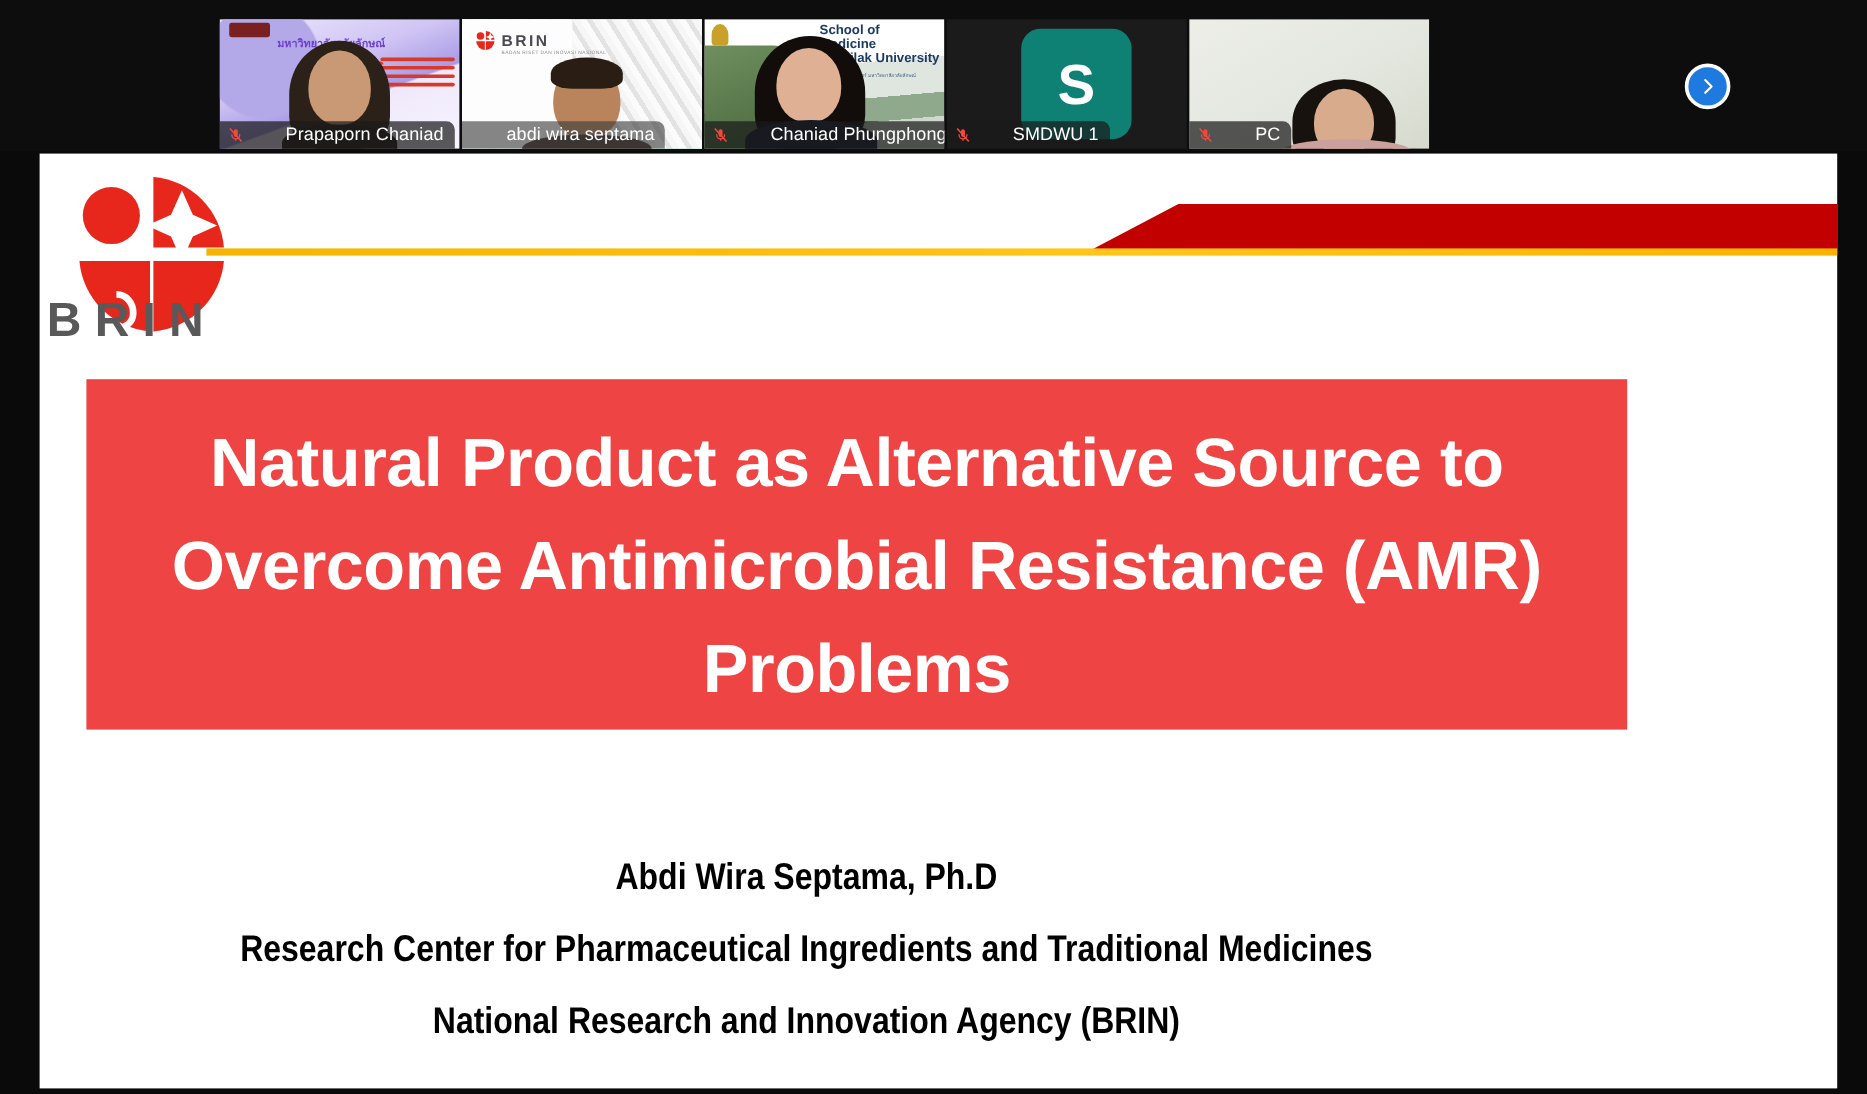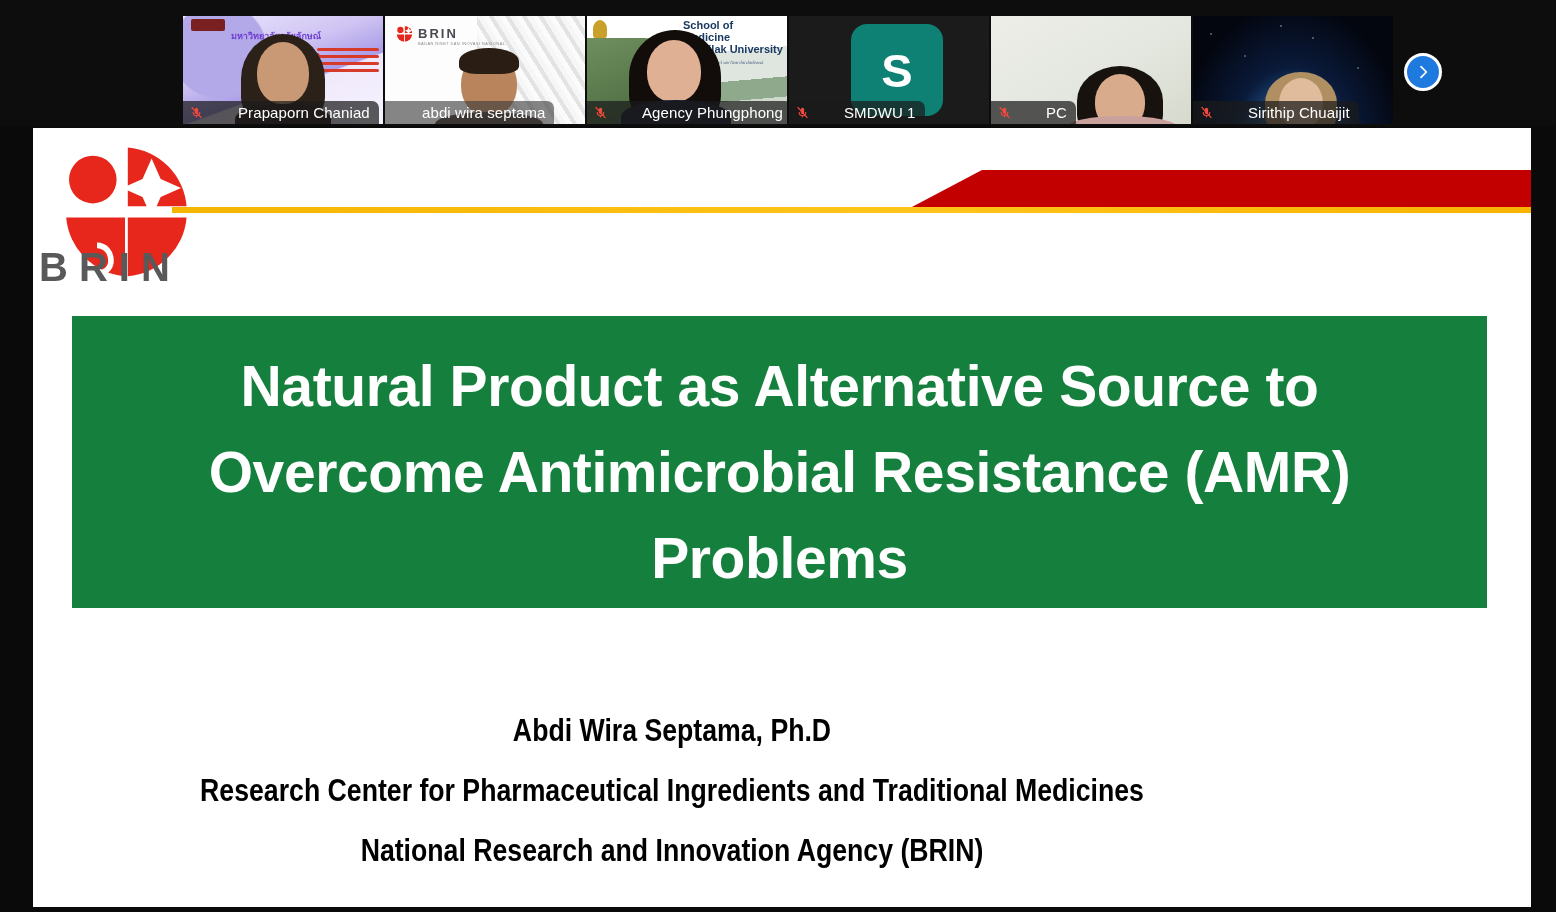--- a/index.html
+++ b/index.html
@@ -93,21 +93,21 @@
 
   .logo{position:absolute;left:22px;top:15px;width:140px;height:160px;}
   .logo-txt{position:absolute;left:6px;top:117px;font-size:40px;font-weight:bold;
             letter-spacing:11px;color:#595959;}
 
   .goldline{position:absolute;left:139px;top:79px;width:1359px;height:6px;
             background:linear-gradient(90deg,#f5b400,#ffc51a 55%,#f7b300);}
   .redbar{position:absolute;left:877px;top:42px;width:621px;height:38px;
           background:#c20000;clip-path:polygon(72px 0,100% 0,100% 100%,0 100%);}
 
-  .titlebox{position:absolute;left:39px;top:188px;width:1415px;height:292px;background:#15803d;}
+  .titlebox{position:absolute;left:39px;top:188px;width:1284px;height:292px;background:#ef4444;}
   .titlebox h1{
     margin:0;padding:27px 24px 0;color:#fff;text-align:center;
     font-size:57px;line-height:86px;font-weight:bold;
     font-family:"Liberation Sans",sans-serif;
     letter-spacing:-0.4px;}
 
   .byline{position:absolute;left:0;top:585px;width:1278px;text-align:center;color:#000;}
   .byline div{font-weight:bold;font-family:"Liberation Sans",sans-serif;
               transform:scaleX(.86);transform-origin:center;}
   .byline .l1{font-size:31px;margin-bottom:24px;}
@@ -180,21 +180,21 @@
       <div class="hair" style="left:42px;top:14px;width:92px;height:94px;background:#120d0a;"></div>
       <div class="head" style="left:60px;top:24px;width:54px;height:62px;background:#dfb094;"></div>
       <div class="torso" style="left:34px;top:84px;width:110px;height:34px;background:#121a2c;"></div>
       <div class="namebar">
         <svg class="mic" viewBox="0 0 24 24">
           <path d="M12 3a3 3 0 0 0-3 3v6a3 3 0 0 0 6 0V6a3 3 0 0 0-3-3z" fill="#f2493d"></path>
           <path d="M6 11v1a6 6 0 0 0 12 0v-1" stroke="#f2493d" stroke-width="2" fill="none"></path>
           <path d="M12 18v3" stroke="#f2493d" stroke-width="2"></path>
           <path d="M3 2 L21 22" stroke="#f2493d" stroke-width="2.4"></path>
         </svg>
-        <span class="nm">Agency Phungphong</span>
+        <span class="nm">Chaniad Phungphong</span>
       </div>
     </div>
 
     <div class="tile t4">
       <div class="avatar">S</div>
       <div class="namebar">
         <svg class="mic" viewBox="0 0 24 24">
           <path d="M12 3a3 3 0 0 0-3 3v6a3 3 0 0 0 6 0V6a3 3 0 0 0-3-3z" fill="#f2493d"></path>
           <path d="M6 11v1a6 6 0 0 0 12 0v-1" stroke="#f2493d" stroke-width="2" fill="none"></path>
           <path d="M12 18v3" stroke="#f2493d" stroke-width="2"></path>
@@ -213,35 +213,20 @@
         <svg class="mic" viewBox="0 0 24 24">
           <path d="M12 3a3 3 0 0 0-3 3v6a3 3 0 0 0 6 0V6a3 3 0 0 0-3-3z" fill="#f2493d"></path>
           <path d="M6 11v1a6 6 0 0 0 12 0v-1" stroke="#f2493d" stroke-width="2" fill="none"></path>
           <path d="M12 18v3" stroke="#f2493d" stroke-width="2"></path>
           <path d="M3 2 L21 22" stroke="#f2493d" stroke-width="2.4"></path>
         </svg>
         <span class="nm">PC</span>
       </div>
     </div>
 
-    <div class="tile t6">
-      <div class="tile-bg"></div>
-      <div class="stars"></div>
-      <div class="hair" style="left:72px;top:56px;width:72px;height:62px;background:#b08f63;"></div>
-      <div class="head" style="left:86px;top:62px;width:44px;height:50px;background:#e0bb9c;"></div>
-      <div class="namebar">
-        <svg class="mic" viewBox="0 0 24 24">
-          <path d="M12 3a3 3 0 0 0-3 3v6a3 3 0 0 0 6 0V6a3 3 0 0 0-3-3z" fill="#f2493d"></path>
-          <path d="M6 11v1a6 6 0 0 0 12 0v-1" stroke="#f2493d" stroke-width="2" fill="none"></path>
-          <path d="M12 18v3" stroke="#f2493d" stroke-width="2"></path>
-          <path d="M3 2 L21 22" stroke="#f2493d" stroke-width="2.4"></path>
-        </svg>
-        <span class="nm">Sirithip Chuaijit</span>
-      </div>
-    </div>
 
     <div class="nextbtn">
       <svg width="16" height="16" viewBox="0 0 24 24">
         <path d="M9 4l8 8-8 8" stroke="#fff" stroke-width="2.6" fill="none" stroke-linecap="round" stroke-linejoin="round"></path>
       </svg>
     </div>
   </div>
 
   <div class="slide">
 

